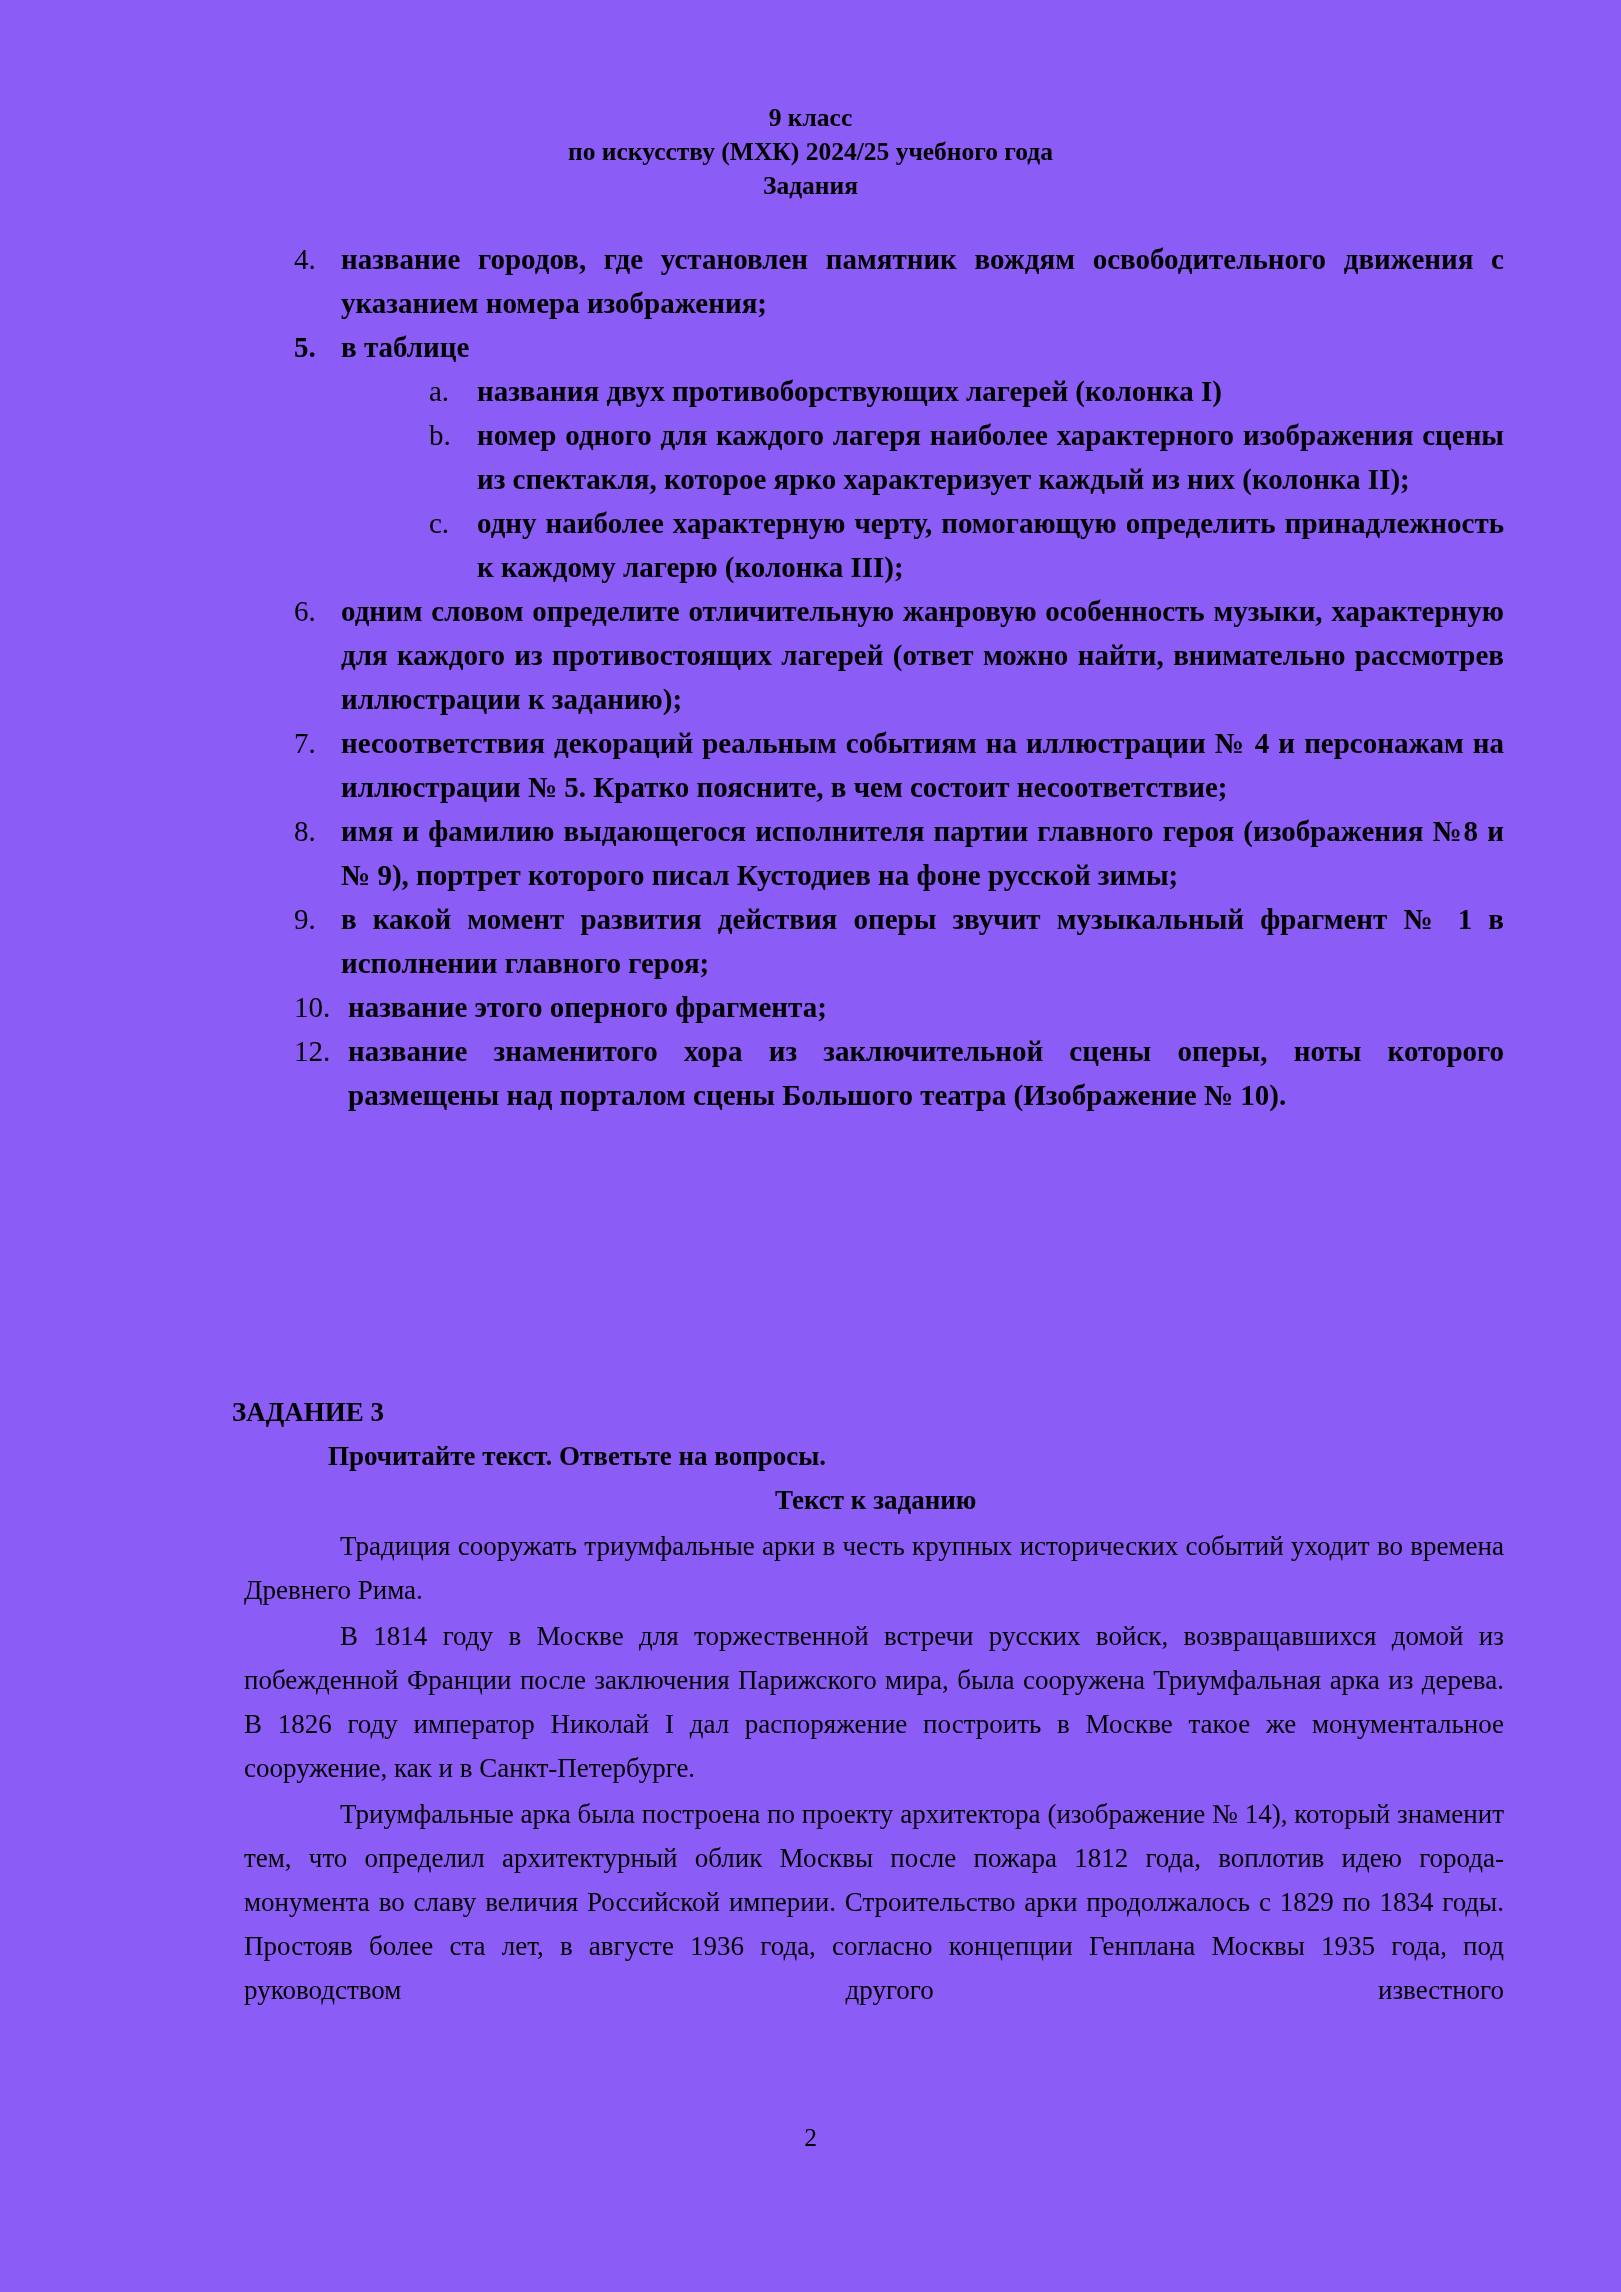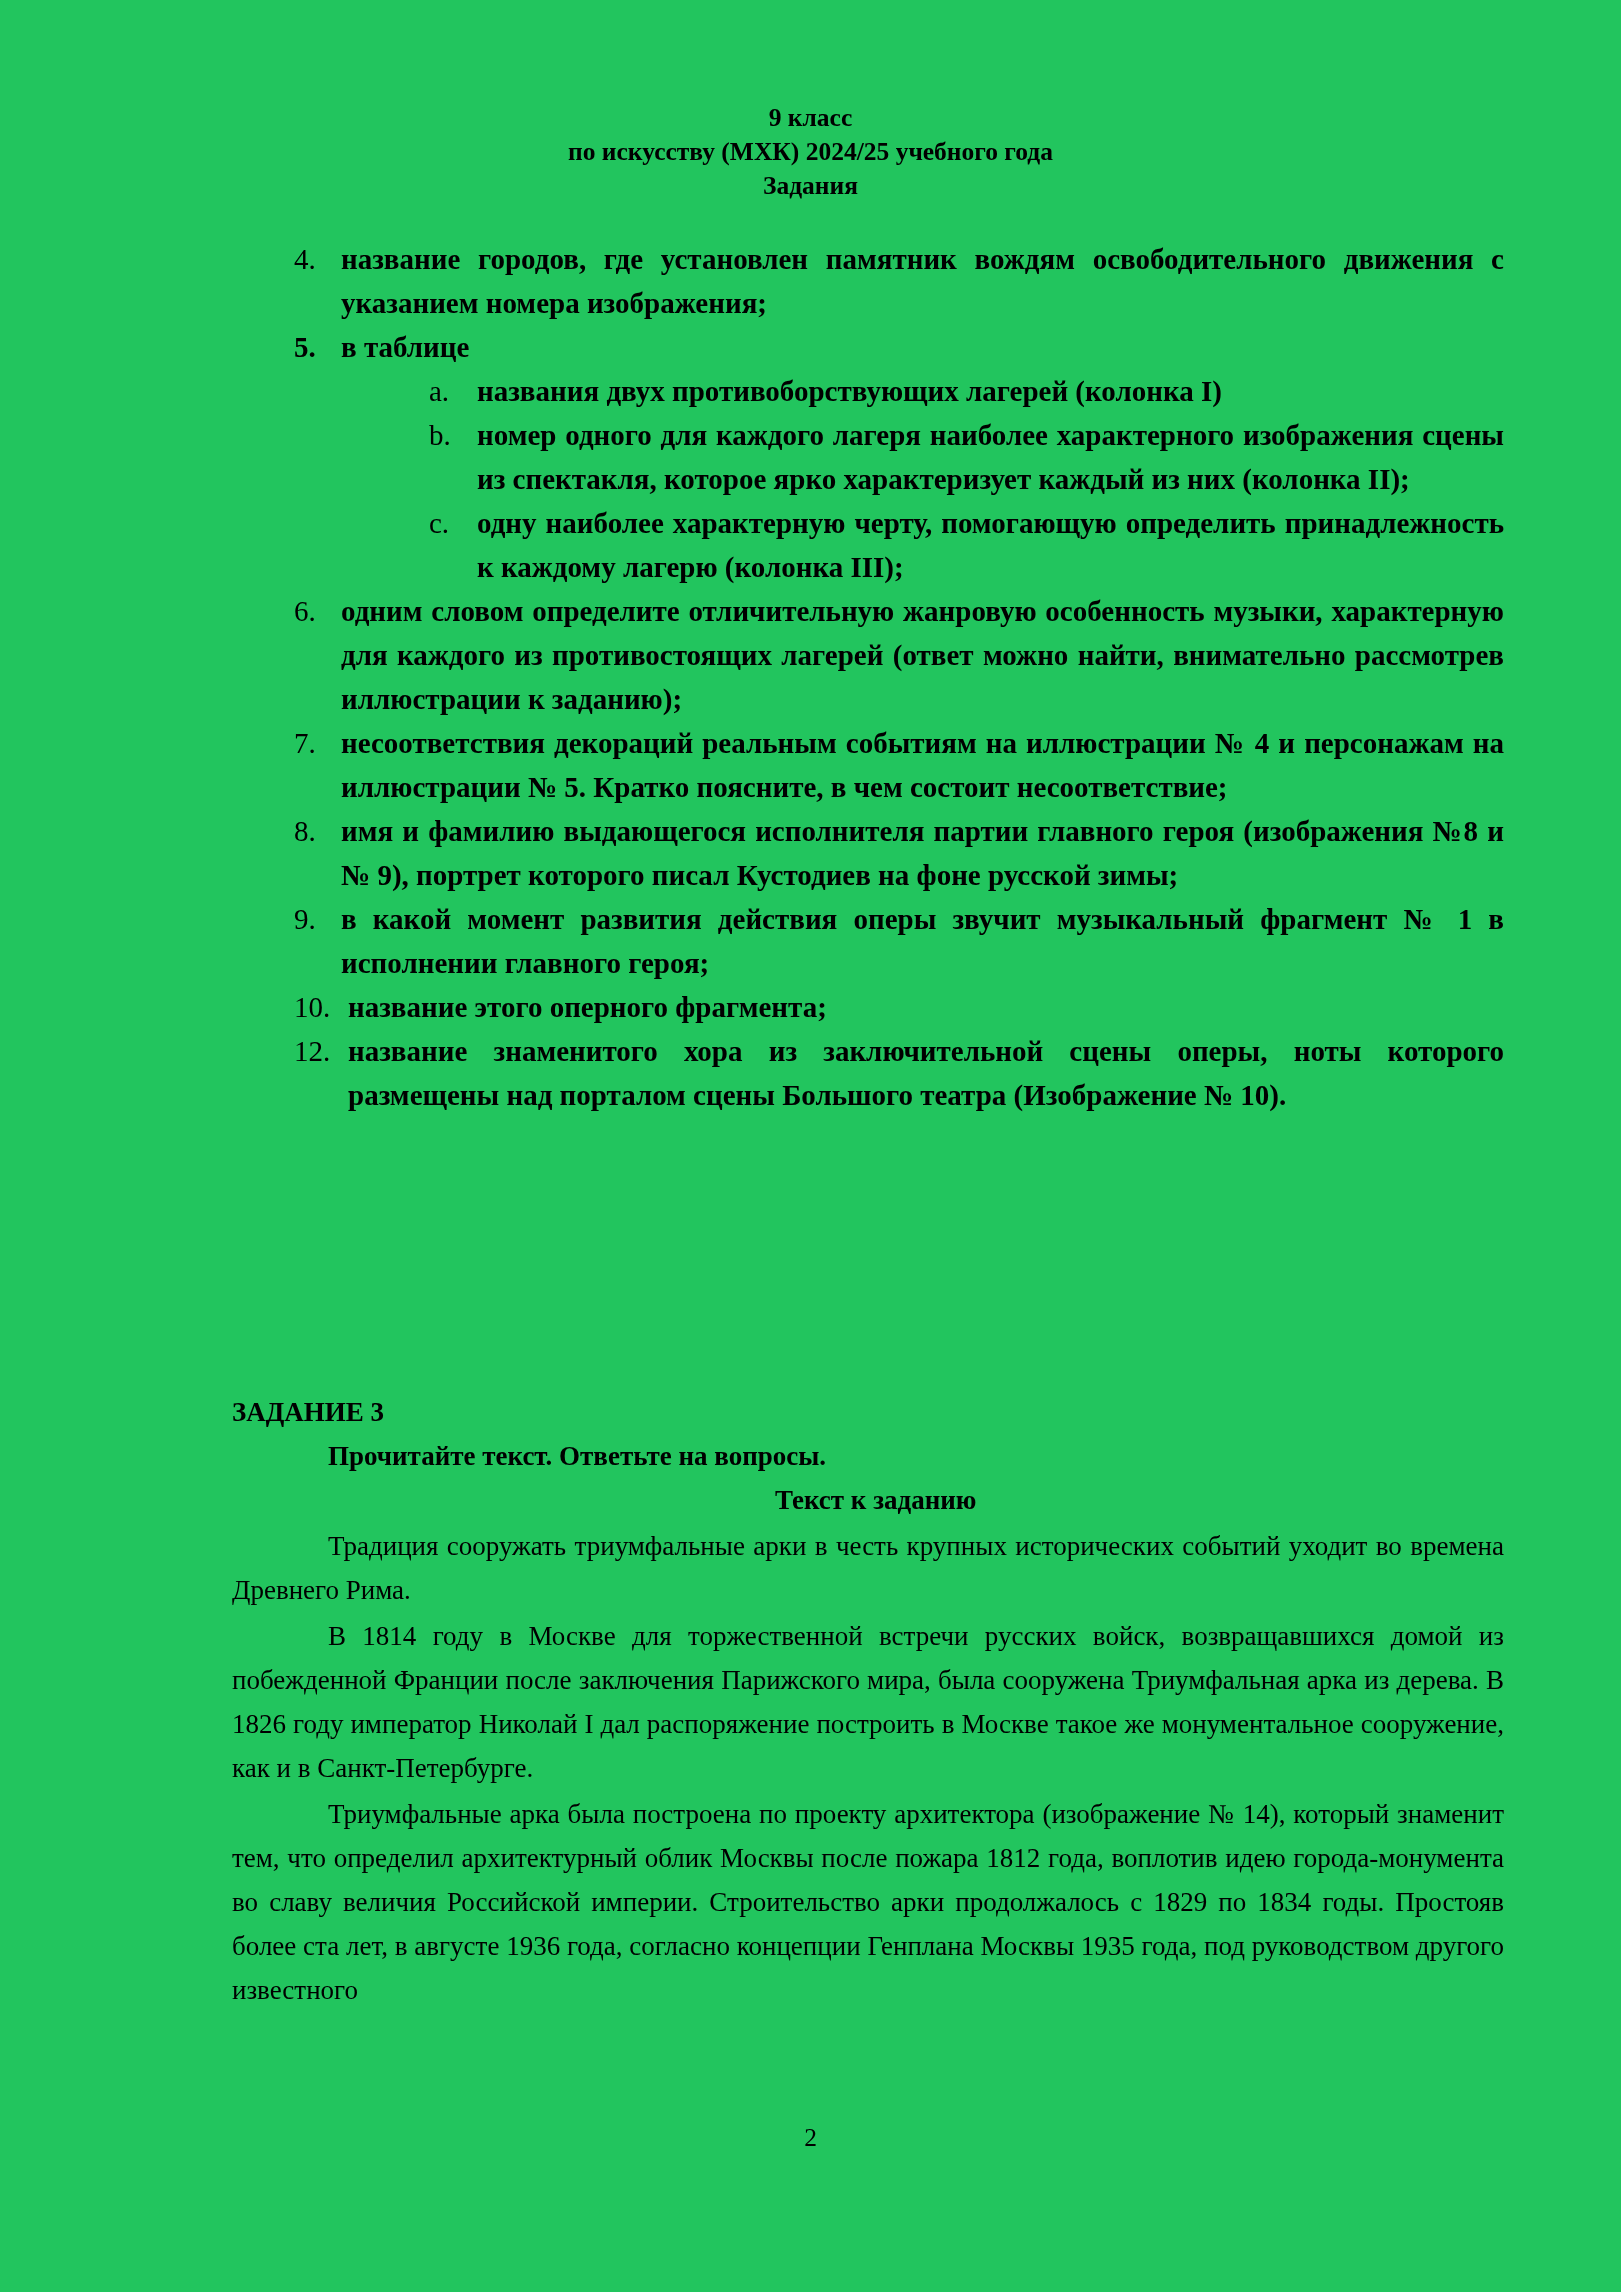--- a/index.html
+++ b/index.html
@@ -1,34 +1,34 @@
 <!DOCTYPE html>
 <html><head>
 <meta charset="utf-8">
 <style>
   html, body { margin: 0; padding: 0; background: #ffffff; }
   body { width: 1621px; height: 2293px; position: relative; overflow: hidden;
          font-family: "Liberation Serif", "DejaVu Serif", serif; color: #000; }
-  .page { position: absolute; left: 0; top: 0; width: 1621px; height: 2293px; background: #22c55e; }
+  .page { position: absolute; left: 0; top: 0; width: 1621px; height: 2293px; background: #8b5cf6; }
   .header { position: absolute; left: 0; width: 1621px; top: 101px; text-align: center;
             font-weight: bold; font-size: 25.5px; line-height: 34px; }
   .header div { white-space: nowrap; }
   .list { position: absolute; left: 294px; width: 1210px; top: 237px; font-size: 29px; line-height: 44px; }
   .li { position: relative; padding-left: 47px; text-align: justify; }
   .li .num { position: absolute; left: 0; top: 0; }
   .li.wide { padding-left: 54px; }
   .li.bold { font-weight: bold; }
   .sub { position: relative; margin-left: 135px; padding-left: 48px; text-align: justify; }
   .sub .num { position: absolute; left: 0; top: 0; }
   .txt { display: block; text-align: justify; text-align-last: left; font-weight: bold; }
   .task { position: absolute; left: 232px; width: 1272px; top: 1390px; font-size: 27px; line-height: 44px; }
   .task-title { font-weight: bold; }
   .task-instr { font-weight: bold; padding-left: 96px; margin-top: 0; }
   .task-sub { font-weight: bold; padding-left: 543px; }
-  .para { text-indent: 96px; text-align: justify; margin-top: 2px; }
+  .para { text-indent: 96px; text-align: justify; margin-top: 2px; margin-left: 12px; }
   .pagenum { position: absolute; left: 0; width: 1621px; top: 2121px; text-align: center;
              font-size: 25.5px; line-height: 34px; }
 </style>
 </head>
 <body>
 
 <div class="page">
 
   <div class="header">
     <div>9 класс</div>

